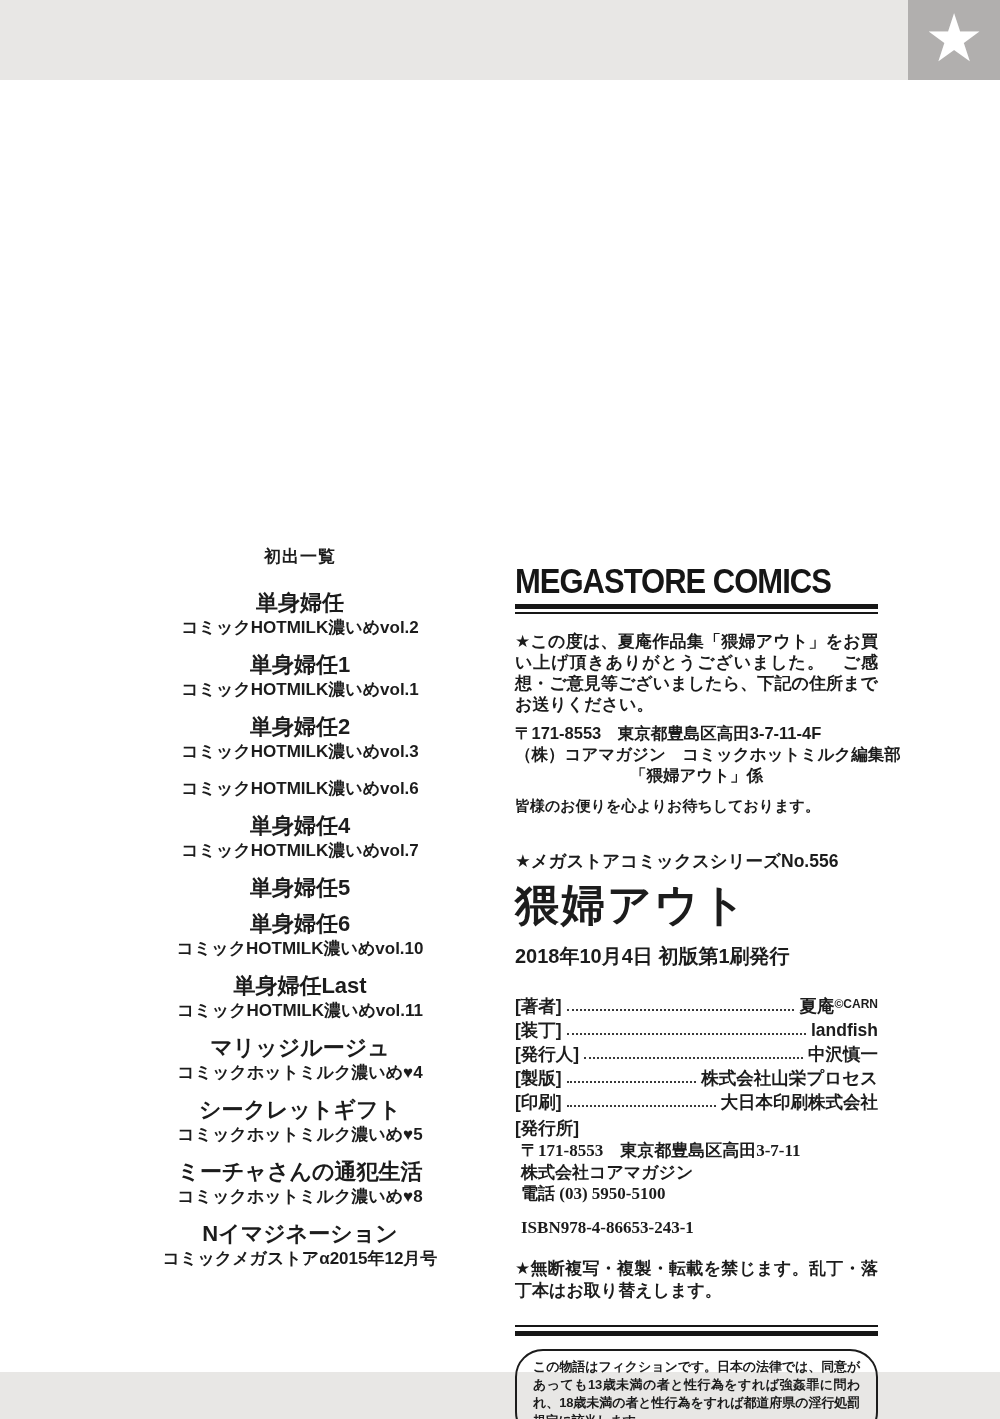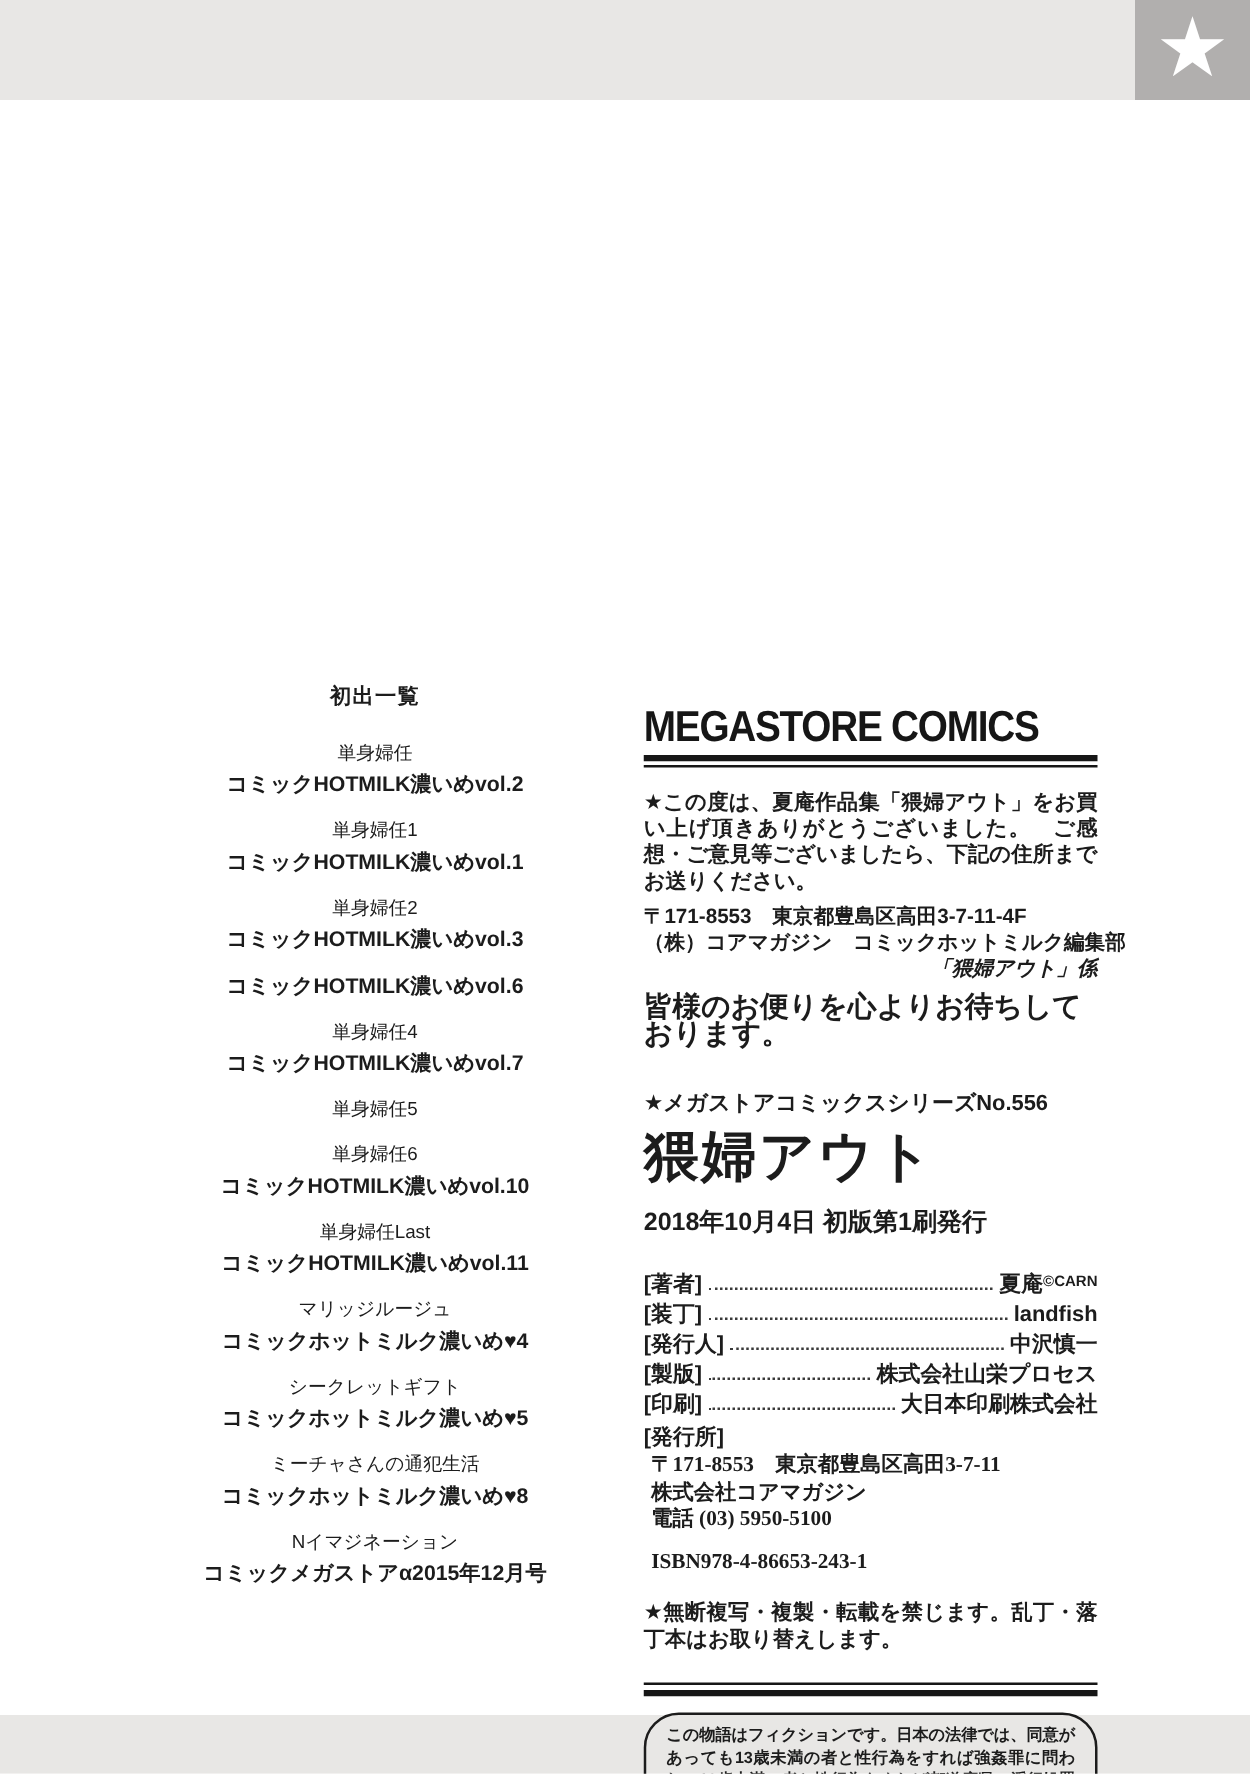--- a/index.html
+++ b/index.html
@@ -45,22 +45,22 @@
     text-align: center;
   }
   .pub-list .heading {
     font-size: 17px;
     font-weight: 700;
     margin-bottom: 22px;
     letter-spacing: 1px;
   }
   .pub-entry { margin-bottom: 11px; }
   .pub-entry .title {
-    font-size: 15px;
-    font-weight: 400;
+    font-size: 22px;
+    font-weight: 700;
     line-height: 25px;
   }
   .pub-entry .source {
     font-size: 17px;
     font-weight: 600;
     line-height: 26px;
   }
 
   
   .colophon {
@@ -83,24 +83,24 @@
 
   .thanks {
     margin-top: 17px;
     font-size: 17px;
     font-weight: 600;
     line-height: 21px;
     text-align: justify;
   }
   .addr-block { margin-top: 8px; font-weight: 700; }
   .addr-line { font-size: 16.5px; line-height: 21px; white-space: nowrap; }
-  .addr-line.right { text-align: right; font-style: italic; }
+  .addr-line.right { text-align: center; }
   .await-note {
     margin-top: 9px;
-    font-size: 23px;
+    font-size: 15px;
     font-weight: 600;
     line-height: 21px;
   }
   .series-line {
     margin-top: 33px;
     font-size: 17.5px;
     font-weight: 700;
   }
   .book-title {
     margin-top: 8px;

